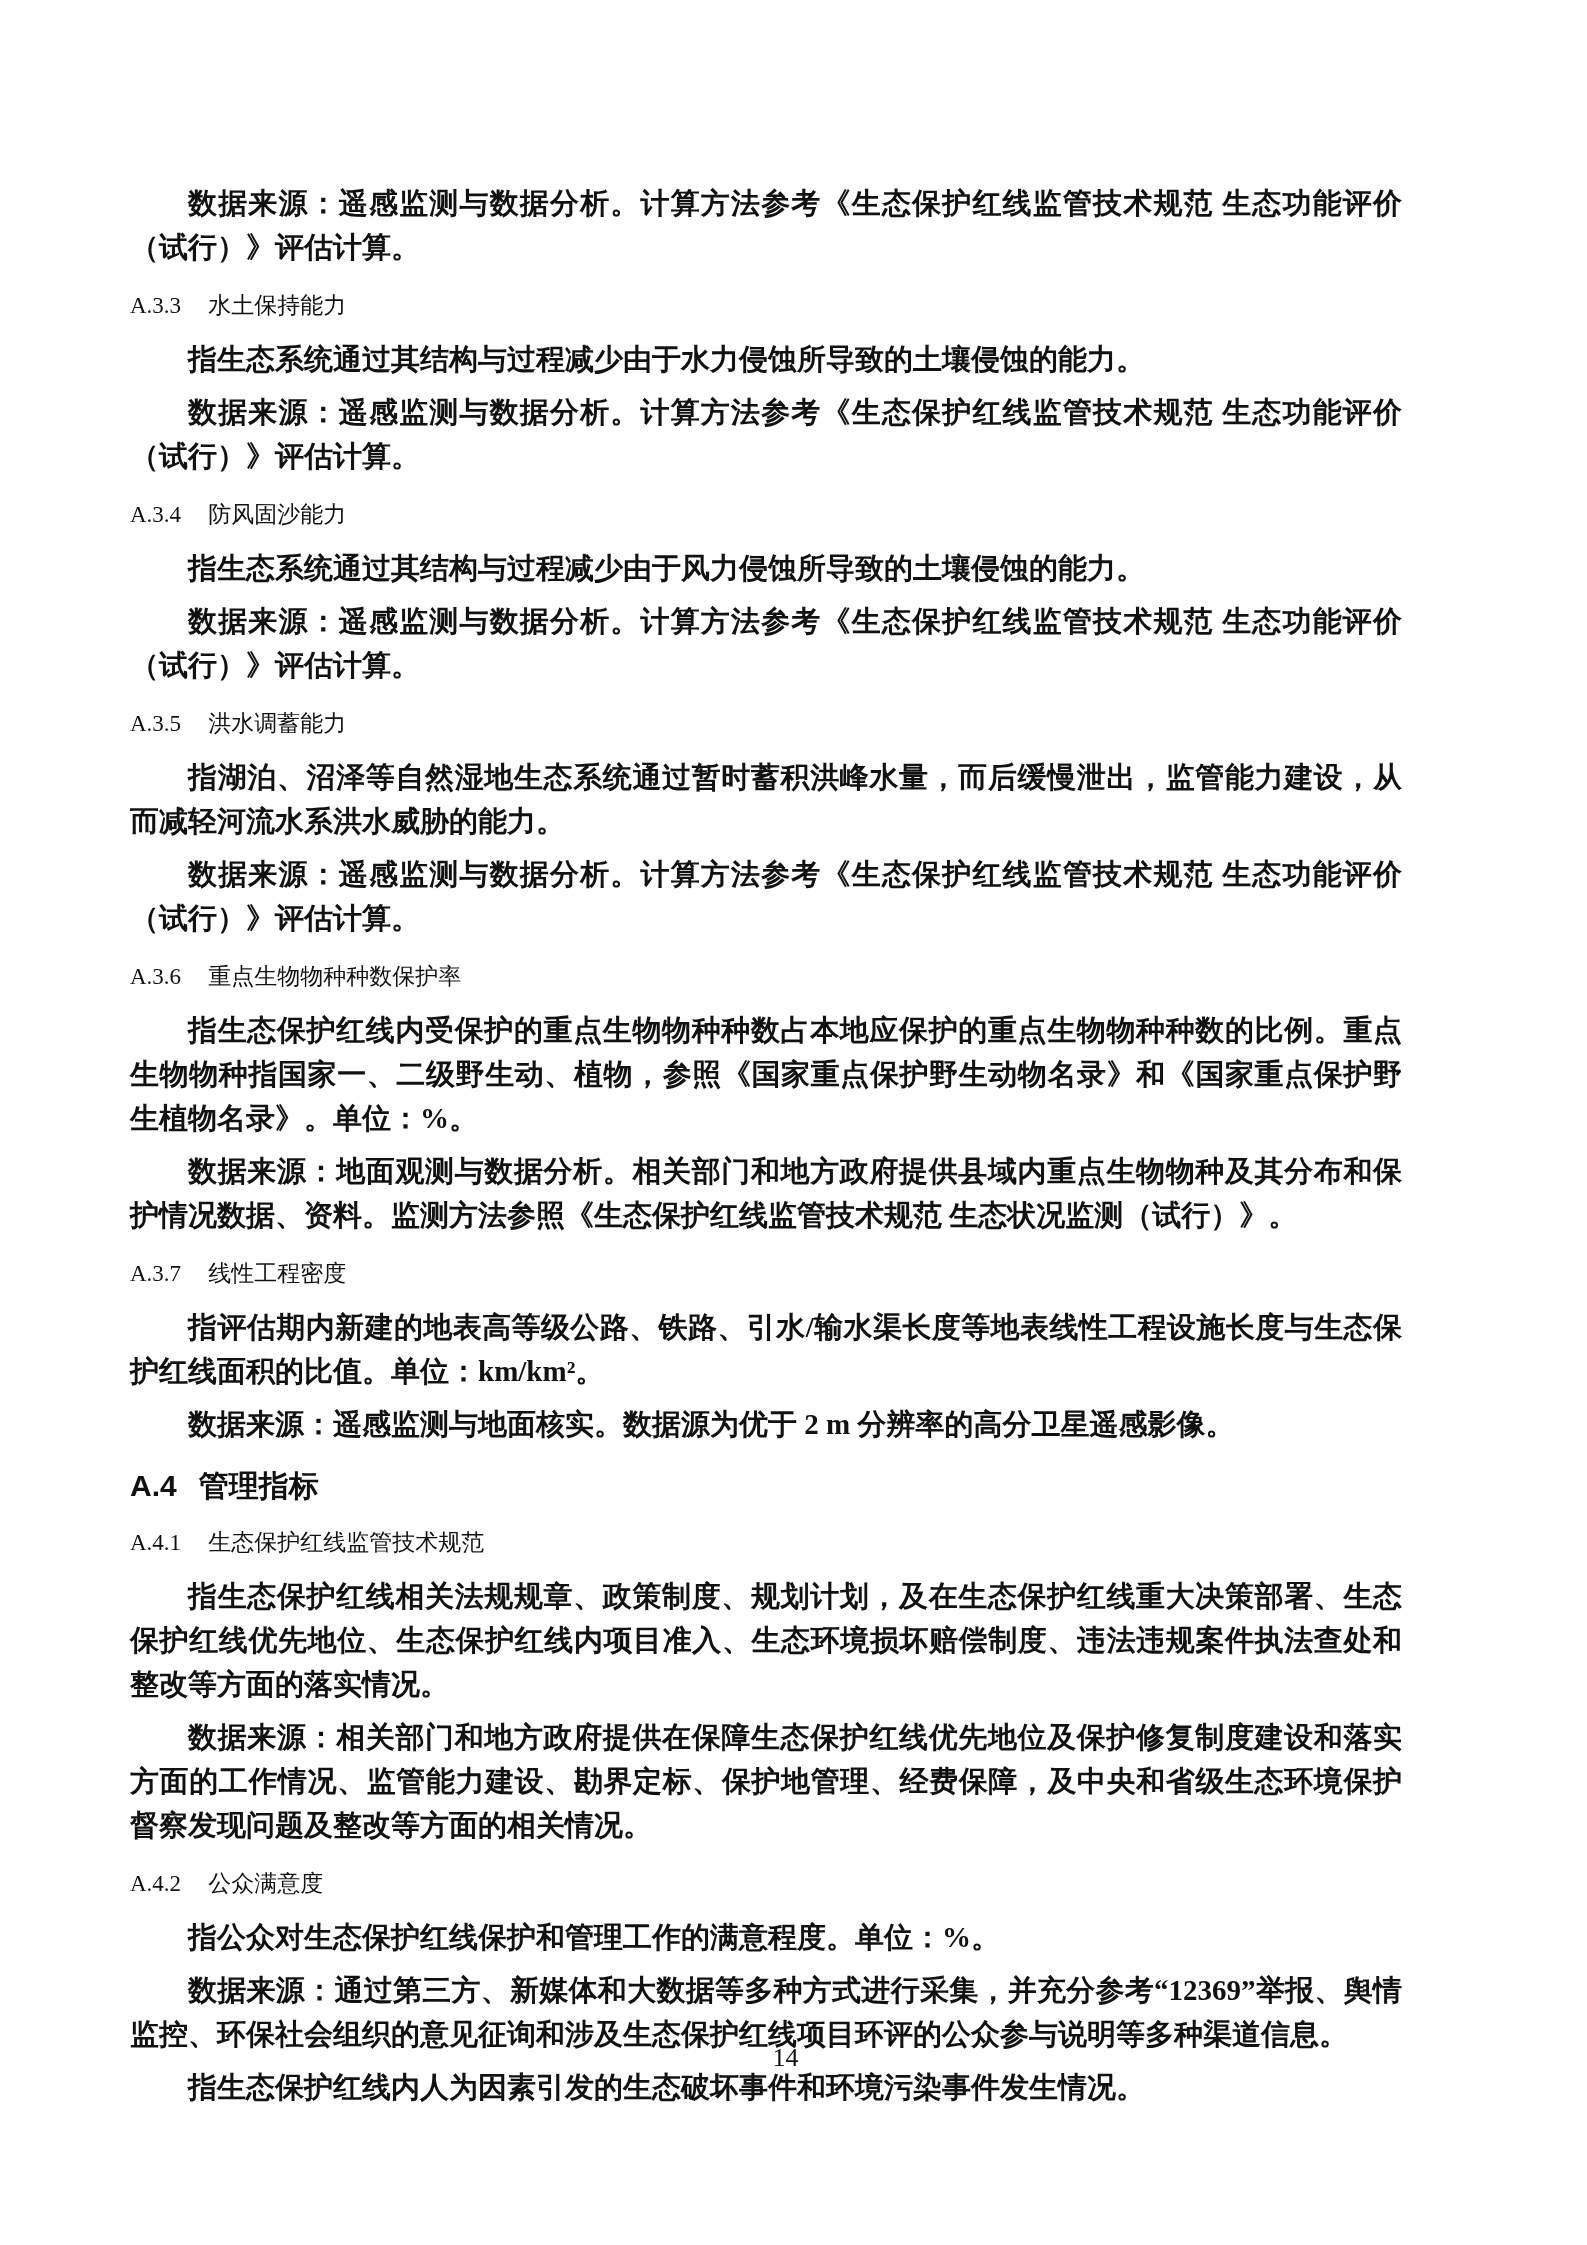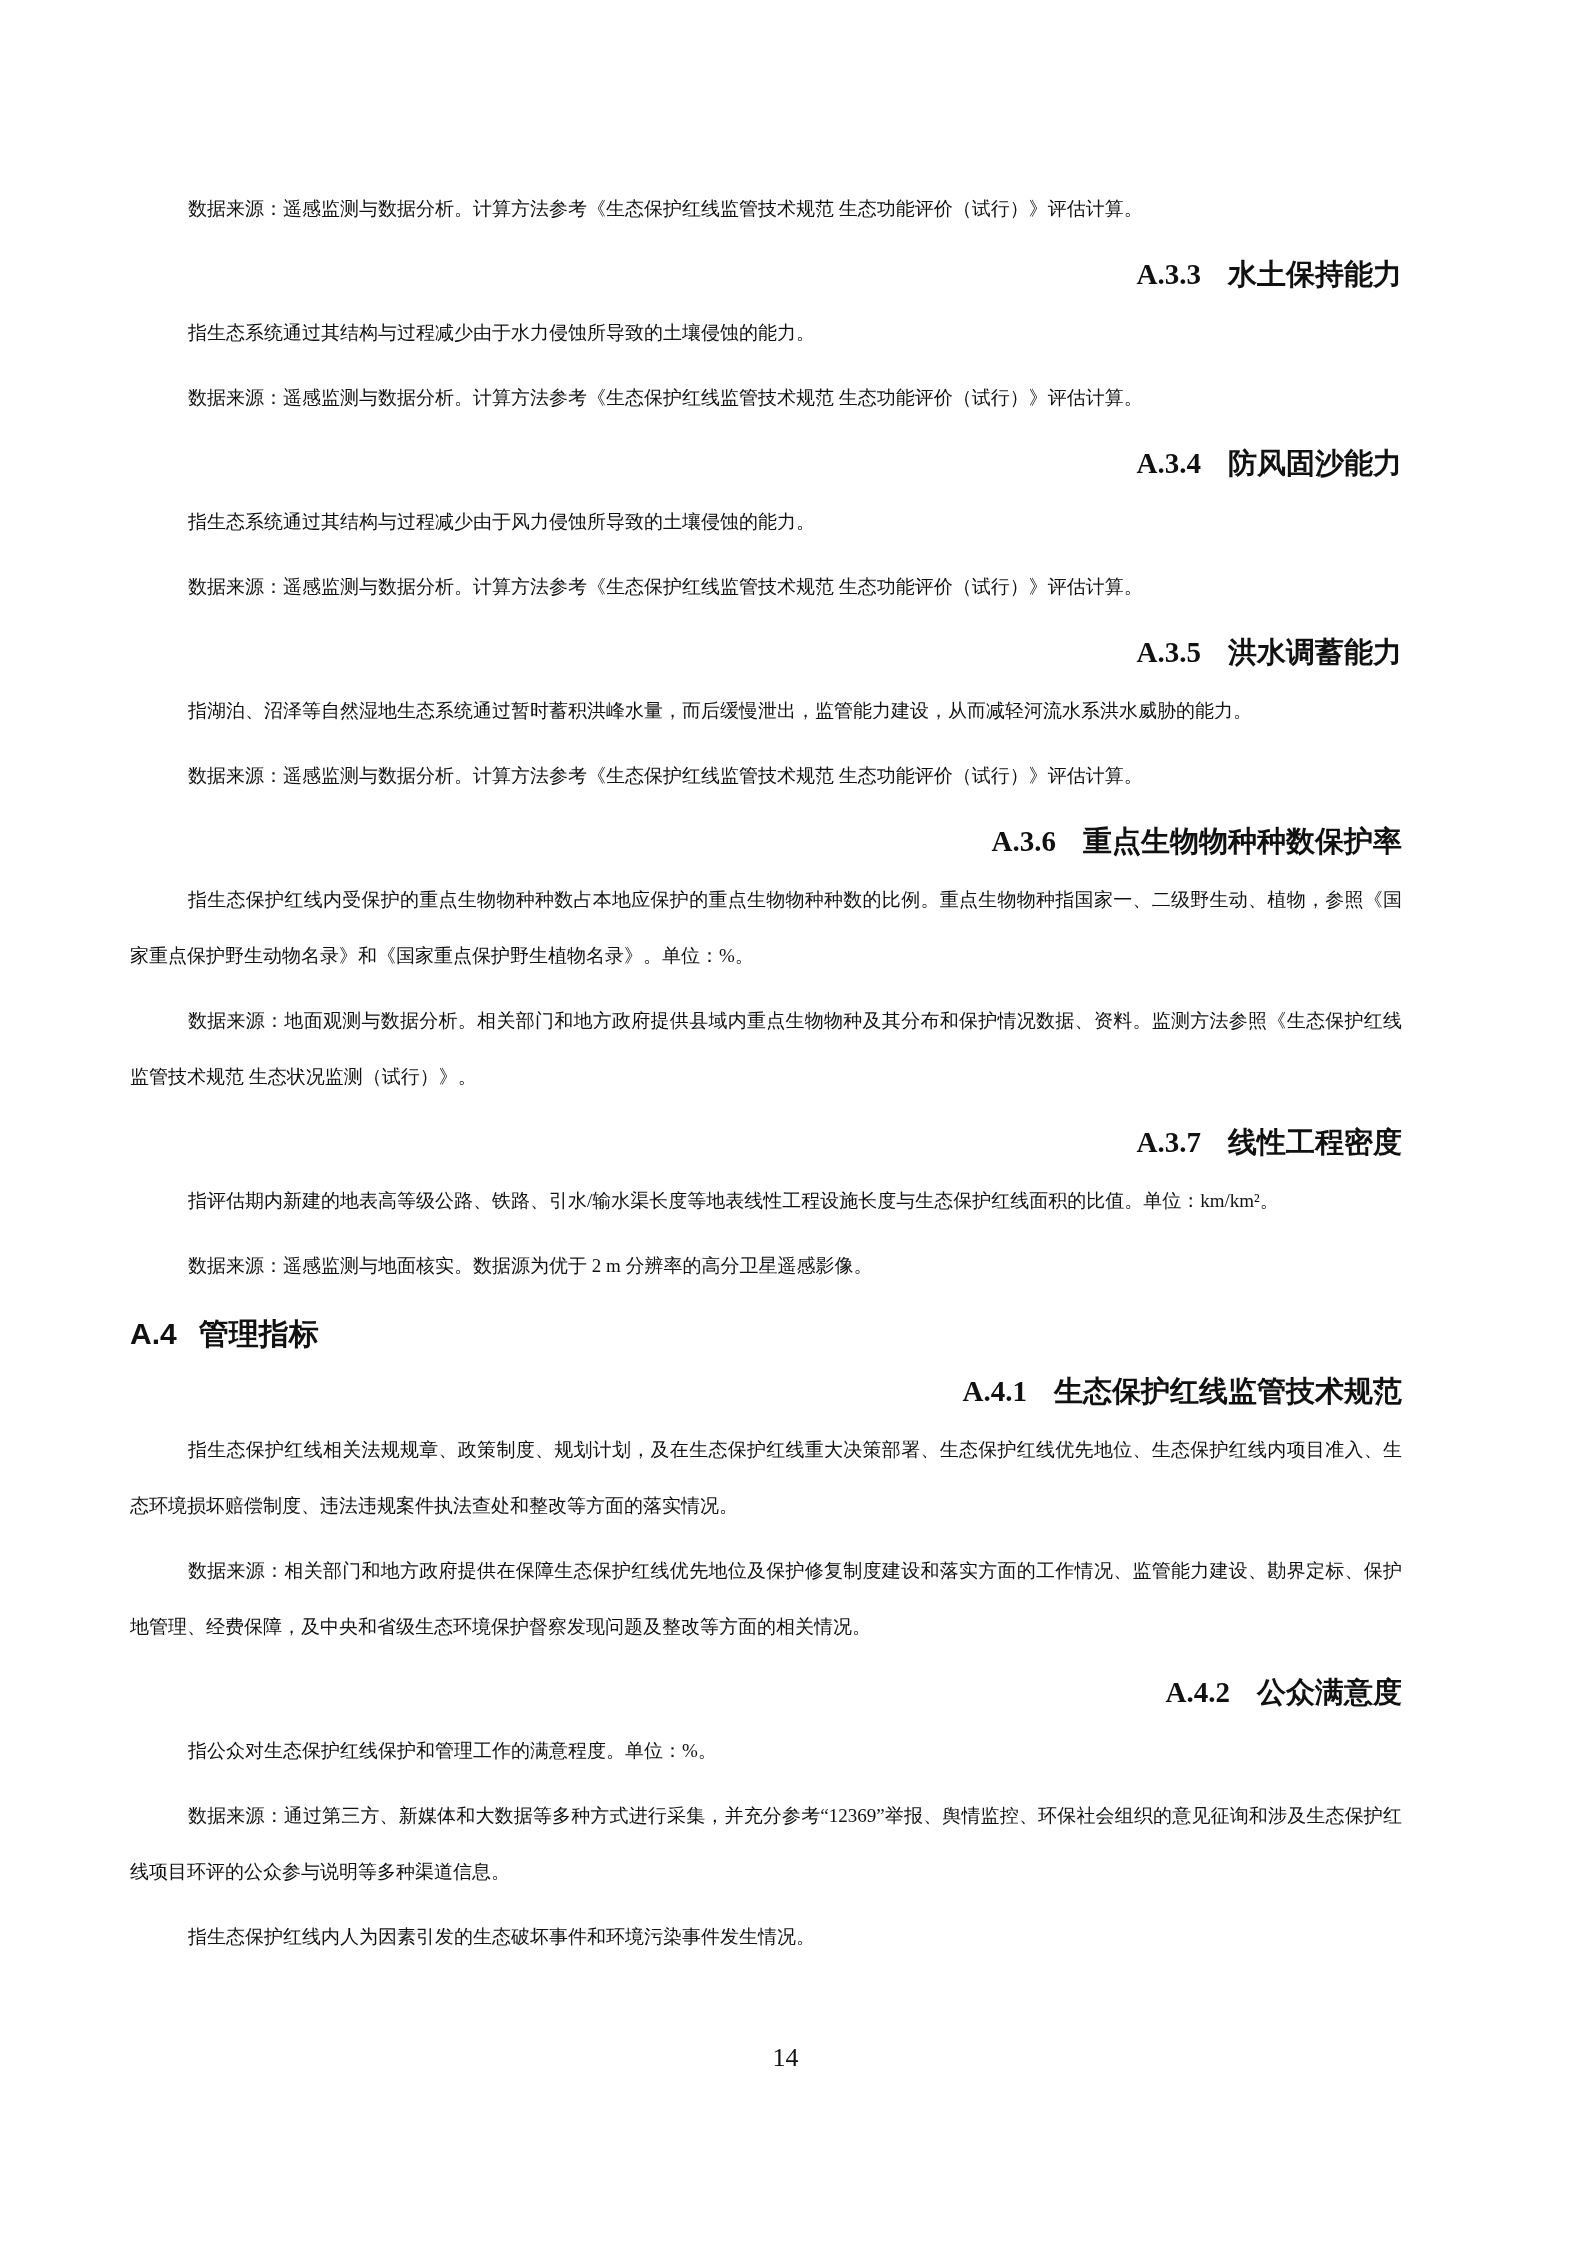--- a/index.html
+++ b/index.html
@@ -16,32 +16,32 @@
     font-family: "Liberation Serif", "DejaVu Serif", serif;
     overflow: hidden;
   }
   .content {
     position: absolute;
     left: 130px;
     top: 172px;
     width: 1272px;
   }
   .para {
-    font-size: 19px;
-    line-height: 56px;
+    font-size: 29px;
+    line-height: 44px;
     text-align: justify;
     text-indent: 58px;
     margin: 9px 0;
+    font-weight: bold;
   }
   .sec-h3 {
-    font-size: 29px;
-    font-weight: bold;
+    font-size: 23px;
+    font-weight: normal;
     line-height: 40px;
     margin: 17px 0 11px 0;
-    text-align: right;
   }
   .sec-h2 {
     font-size: 30px;
     font-weight: bold;
     line-height: 40px;
     margin: 20px 0 12px 0;
     font-family: "Liberation Sans", "DejaVu Sans", sans-serif;
   }
   .sec-num {
     display: inline-block;

